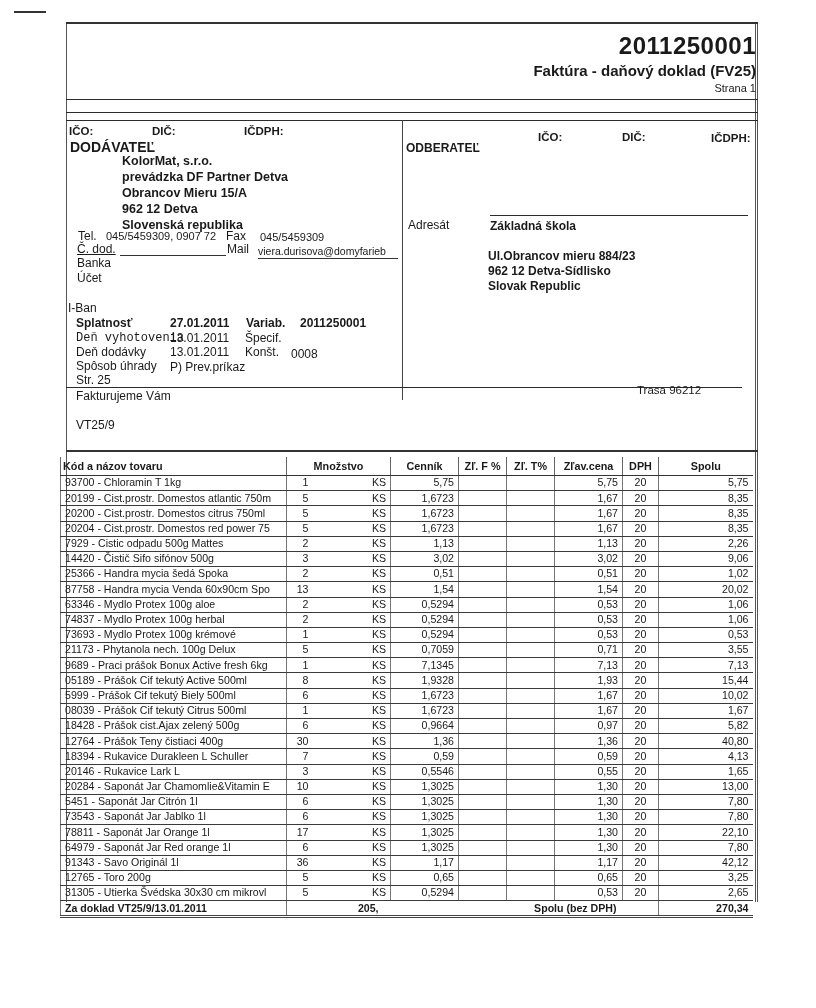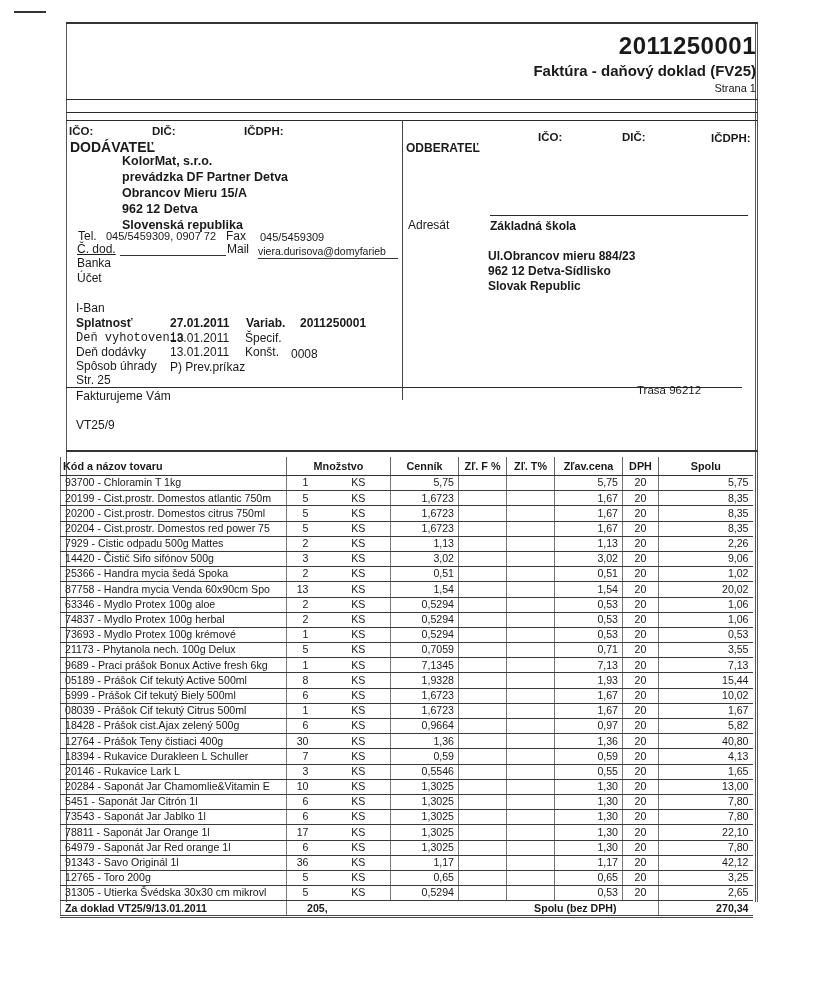--- a/index.html
+++ b/index.html
@@ -21,21 +21,21 @@
   .t12 { font-size: 12px; }
   .t13 { font-size: 12.5px; font-weight: bold; }
 
   
   #items { position: absolute; left: 60px; top: 457px; width: 692px; border-collapse: collapse; font-size: 10.6px; table-layout: fixed; }
   #items th { font-weight: bold; font-size: 10.8px; text-align: center; padding: 1px 2px; border-bottom: 1.6px solid #333; border-left: 1px solid #666; white-space: nowrap; height: 16px; }
   #items th:first-child { text-align: left; }
   #items td { padding: 0 4px; height: 14.2px; border-bottom: 1.2px solid #3a3a3a; border-left: 1px solid #777; white-space: nowrap; overflow: hidden; line-height: 13.5px; }
   #items td.num { text-align: right; }
   #items td.ctr { text-align: center; }
-  #items td.unit { text-align: center; padding-left: 10px; }
+  #items td.unit { text-align: right; padding-left: 10px; }
   #items td.name { text-align: left; }
   #items td.qty { text-align: right; padding-right: 12px; border-left: 1px solid #777; }
   #items td.unit { border-left: none; }
   #items th.qty-h { border-left: 1px solid #666; }
   #items tr.footer td { font-weight: bold; border-bottom: 3px double #444; }
   #items td.noleft, #items th.noleft { border-left: none; }
 </style>
 </head>
 <body>
 
@@ -69,21 +69,21 @@
 <div class="abs t11" style="left:106px; top:230px;">045/5459309, 0907 72</div>
 <div class="abs t12" style="left:226px; top:229px;">Fax</div>
 <div class="abs t11" style="left:260px; top:231px;">045/5459309</div>
 <div class="abs t12" style="left:77px; top:242px; text-decoration:underline;">Č. dod.</div>
 <div class="hline" style="left:120px; top:255px; width:106px; border-top:1px solid #333;"></div>
 <div class="abs t12" style="left:227px; top:242px;">Mail</div>
 <div class="abs" style="left:258px; top:245px; font-size:10.5px;">viera.durisova@domyfarieb</div>
 <div class="hline" style="left:258px; top:258px; width:140px; border-top:1px solid #333;"></div>
 <div class="abs t12" style="left:77px; top:256px;">Banka</div>
 <div class="abs t12" style="left:77px; top:271px;">Účet</div>
-<div class="abs t12" style="left:76px; top:301px;">I-Ban</div>
+<div class="abs t12" style="left:68px; top:301px;">I-Ban</div>
 
 <div class="abs" style="left:76px; top:316px; font-size:12px; font-weight:bold;">Splatnosť</div>
 <div class="abs" style="left:170px; top:316px; font-size:12px; font-weight:bold;">27.01.2011</div>
 <div class="abs" style="left:246px; top:316px; font-size:12px; font-weight:bold;">Variab.</div>
 <div class="abs" style="left:300px; top:316px; font-size:12px; font-weight:bold;">2011250001</div>
 
 <div class="abs t12" style="left:76px; top:331px;font-family:Liberation Mono, monospace;">Deň vyhotovenia</div>
 <div class="abs t12" style="left:170px; top:331px;">13.01.2011</div>
 <div class="abs t12" style="left:245px; top:331px;">Špecif.</div>
 
@@ -446,20 +446,20 @@
         <td class="num"></td>
         <td class="num"></td>
         <td class="num">0,53</td>
         <td class="ctr">20</td>
         <td class="num">2,65</td>
       </tr>
     </tbody>
   <tfoot>
     <tr class="footer">
       <td class="name">Za doklad   VT25/9/13.01.2011</td>
-      <td class="qty" colspan="2" style="text-align:left; padding-left:20px;">205,</td>
+      <td class="qty" colspan="2" style="text-align:right; padding-left:20px;">205,</td>
       <td class="noleft" colspan="1"></td>
       <td class="noleft" colspan="3" style="text-align:right; padding-right:6px;">Spolu (bez DPH)</td>
       <td class="noleft"></td>
       <td class="num">270,34</td>
     </tr>
   </tfoot>
 </table>
 
 </body></html>

